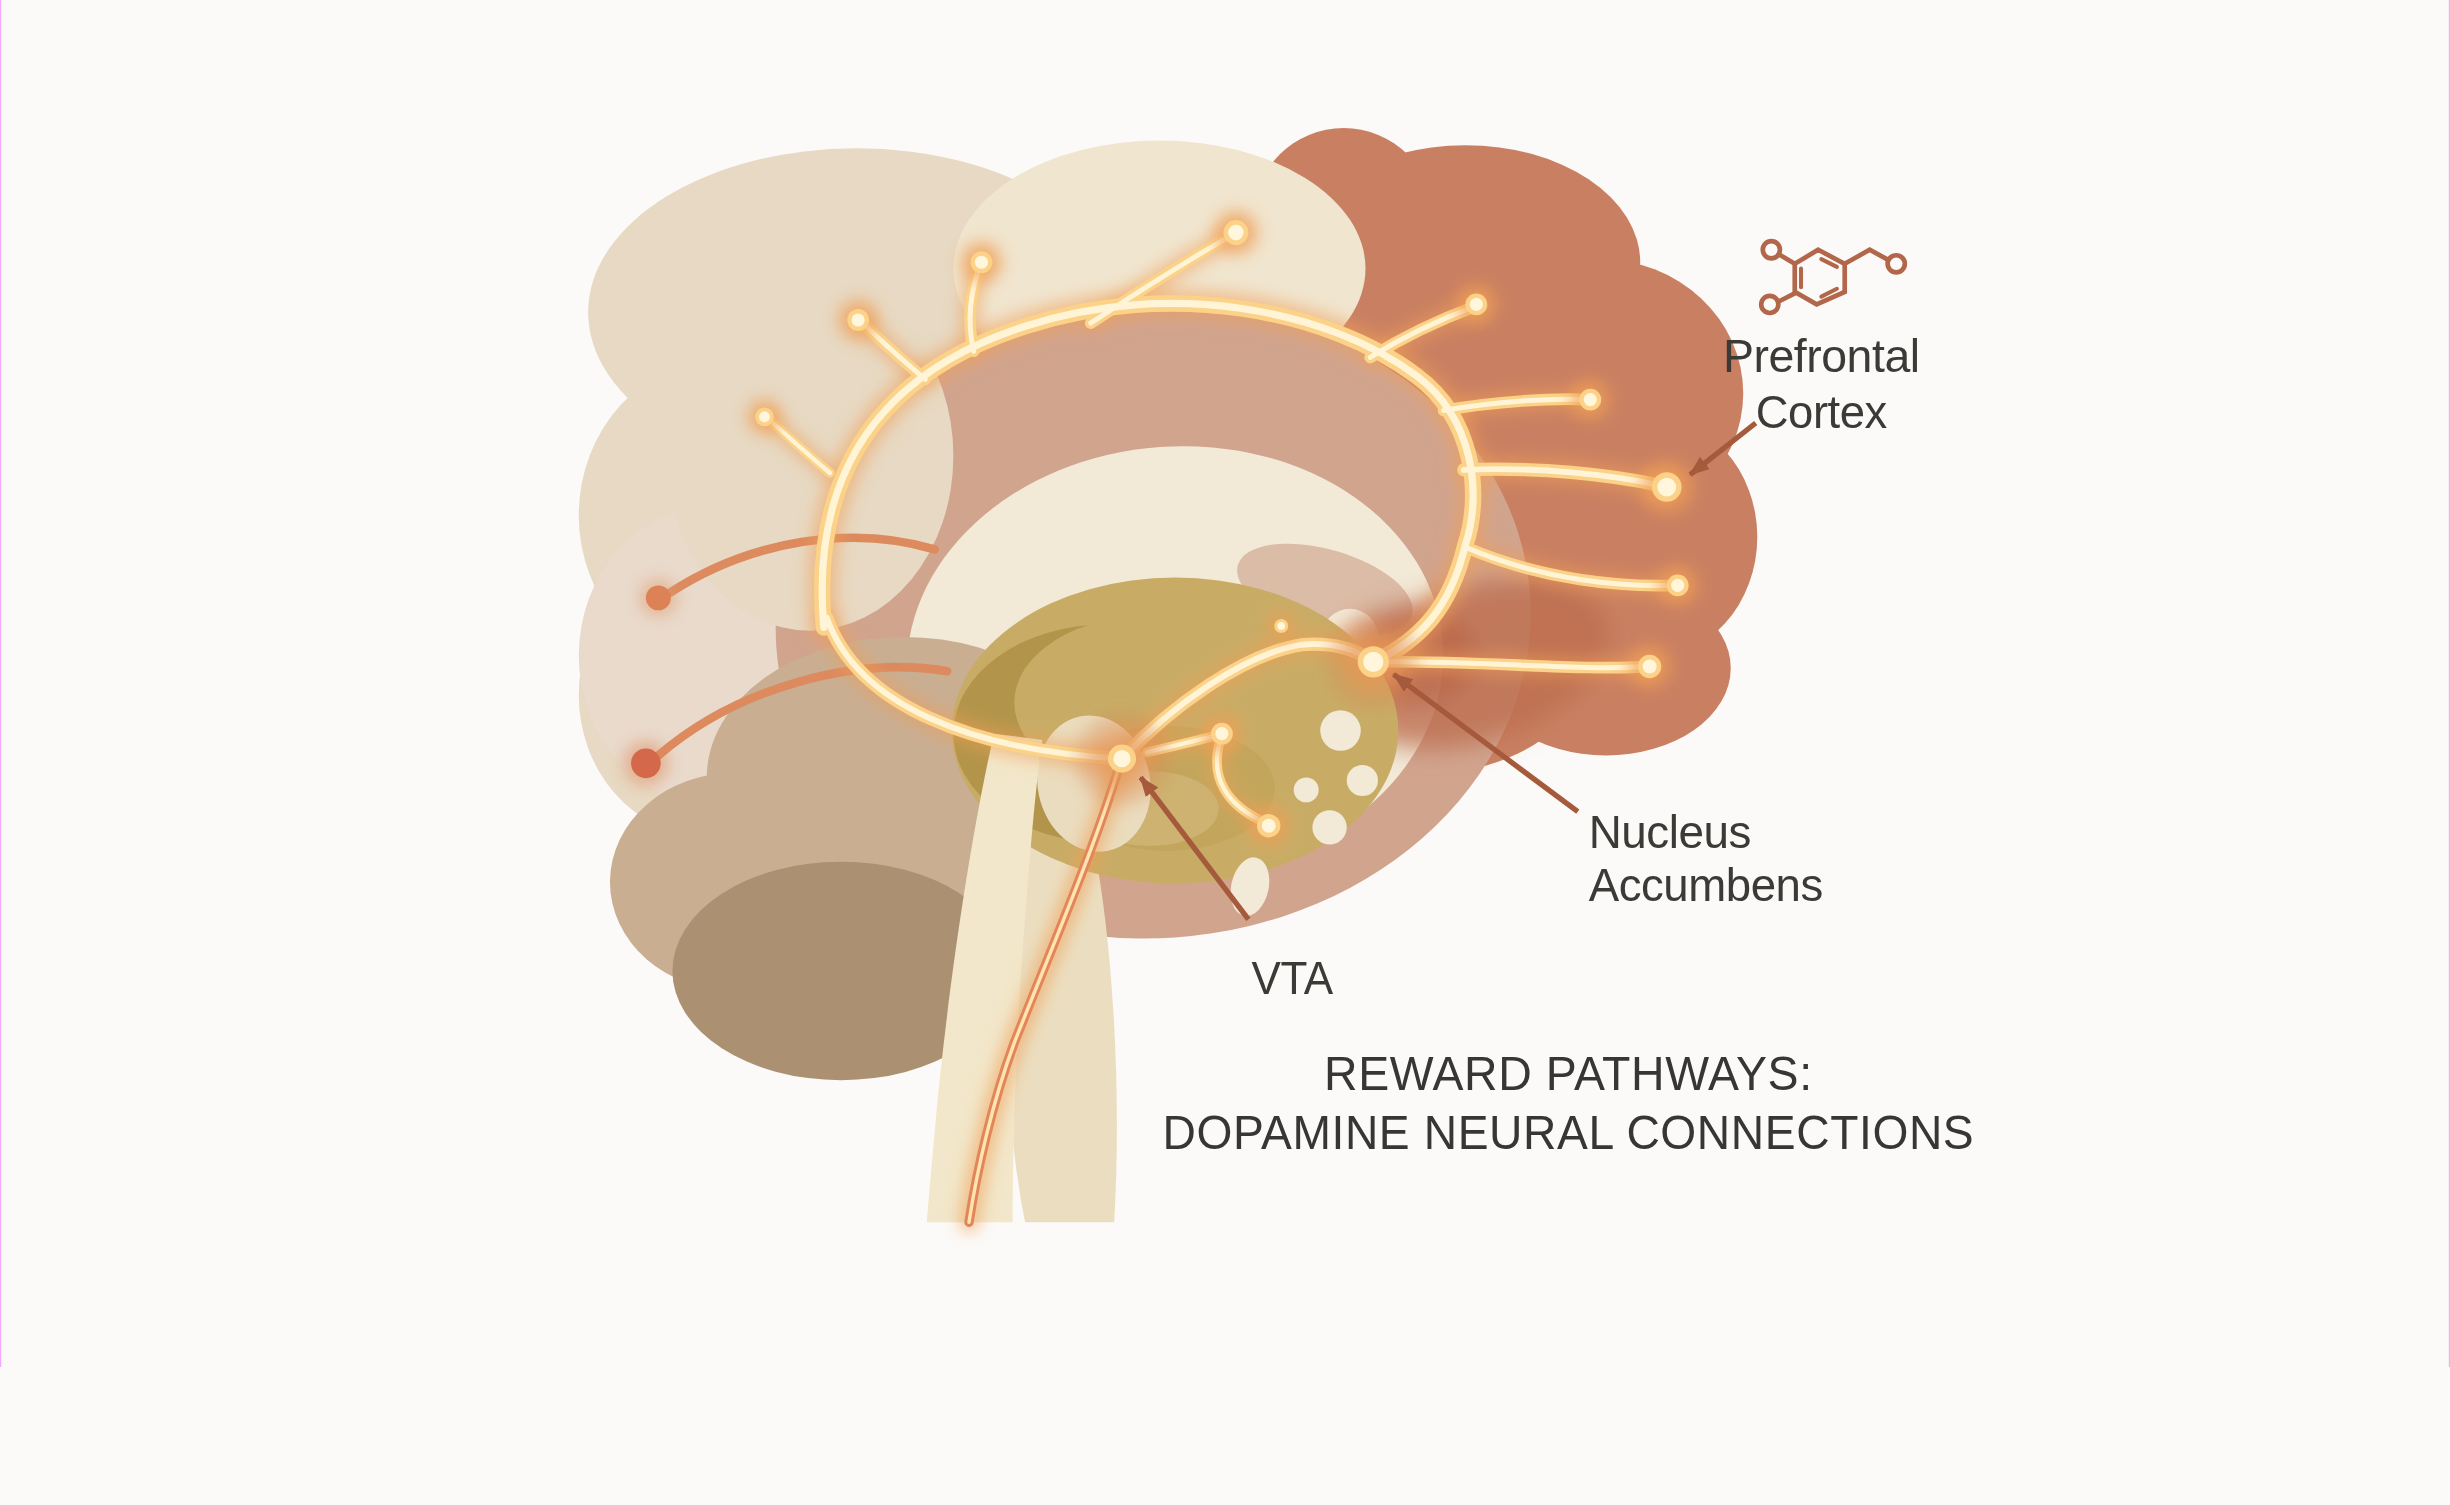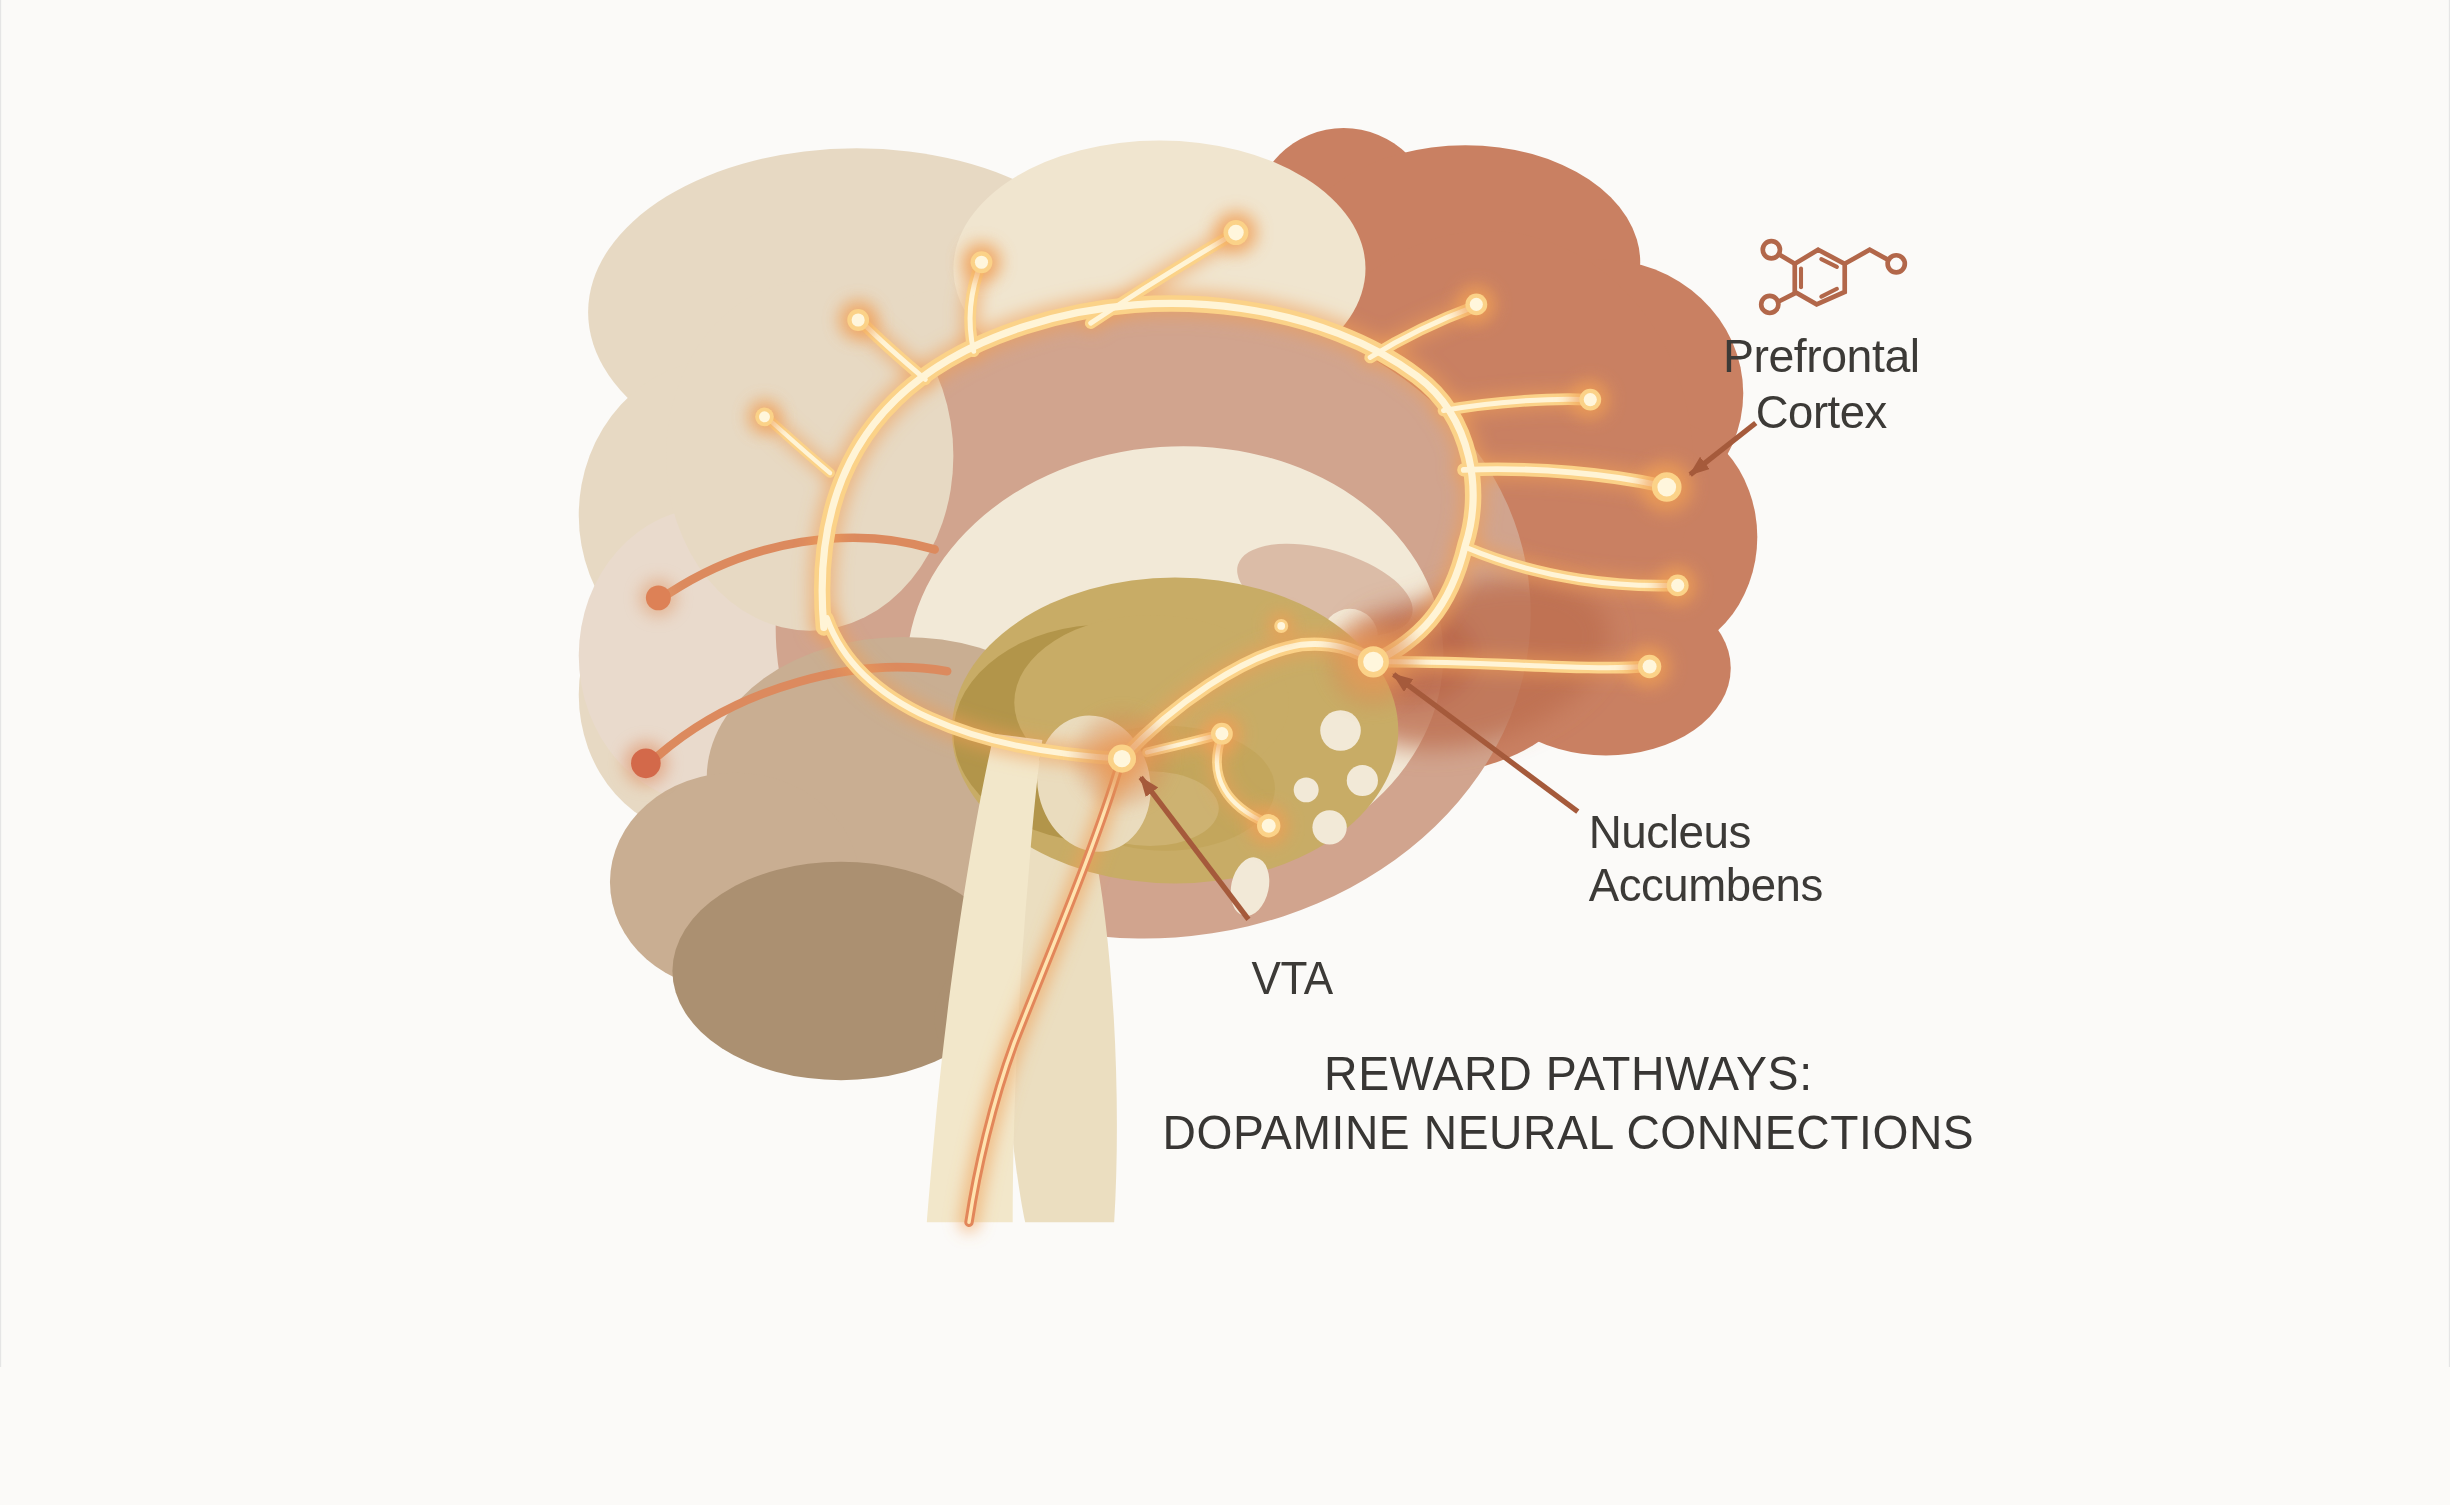--- a/index.html
+++ b/index.html
@@ -1,21 +1,21 @@
 <!DOCTYPE html>
 <html style="font-size:7.8px"><head>
 <meta charset="utf-8">
 <style>
   html,body{margin:0;padding:0;background:#fbfaf8;}
   .stage{
     position:relative;
     width:100vw;
     aspect-ratio:5504/3072;
     overflow:hidden;
-    background:#e5e5e5;
+    background:#f0abfc;
     font-family:"Liberation Sans", sans-serif;
   }
   .stage svg{display:block;width:100%;height:100%;}
 
   
   .glow-under path{fill:none;stroke:#f09f55;stroke-opacity:.55;stroke-linecap:round;}
   .glow-mid path{fill:none;stroke:#fbd288;stroke-linecap:round;}
   .glow-core path{fill:none;stroke:#fff4d6;stroke-linecap:round;}
 
   .glow-under .w9{stroke-width:18}.glow-mid .w9{stroke-width:10.5}.glow-core .w9{stroke-width:4.6}

